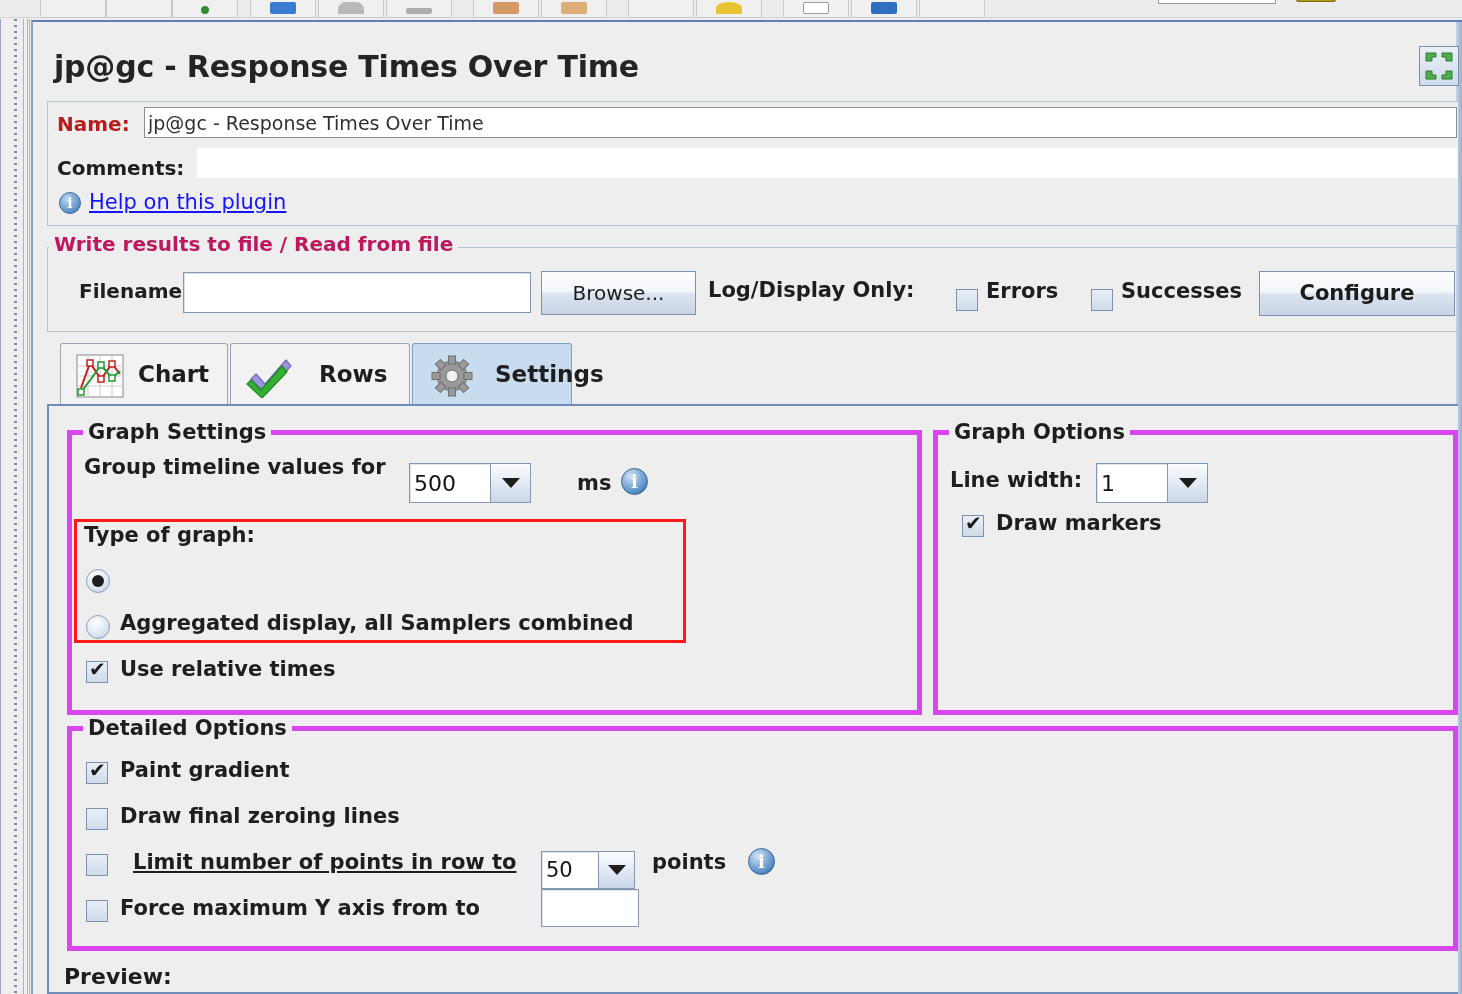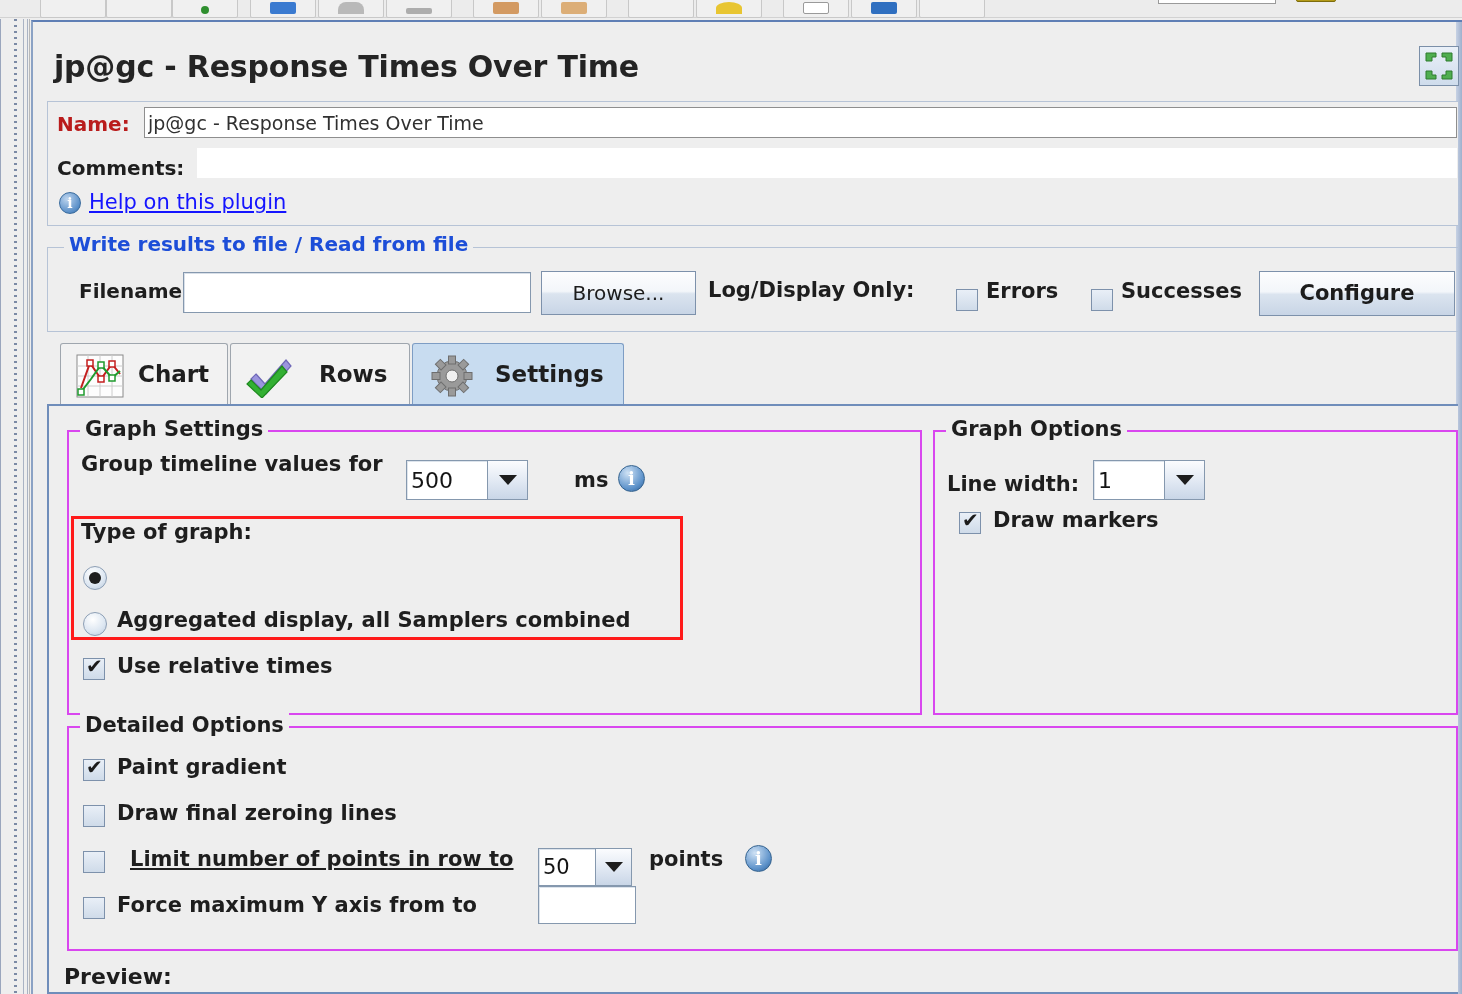--- a/index.html
+++ b/index.html
@@ -120,22 +120,22 @@
     font-size:21px; color:#1414ff; text-decoration: underline;
     cursor:pointer; white-space:nowrap;
   }
 
   
   #write-results-group {
     position: absolute; left: 47px; top: 247px; width: 1411px; height: 85px;
     border: 1px solid #b6c3d6; border-right:none;
   }
   #write-results-legend {
-    position: absolute; left: 16px; top: -16px; background: #eeeeee;
-    padding: 0 5px; font-size: 20px; font-weight: bold; color: #1d4ed8;
+    position: absolute; left: 1px; top: -16px; background: #eeeeee;
+    padding: 0 5px; font-size: 20px; font-weight: bold; color: #be185d;
     white-space: nowrap;
   }
   #filename-label {
     position: absolute; left: 11px; top: 31px;
     font-size: 20px; font-weight: bold; color: #1e1e1e; margin-left: 20px;
   }
   #filename-input {
     position: absolute; left: 135px; top: 24px; width: 348px; height: 41px;
     background: #ffffff; border: 1px solid #8598ae;
     box-shadow: inset 1px 1px 0 #d8dfe8;
@@ -187,34 +187,34 @@
   .jtab.selected {
     background: #c8dcf0;
     border-color: #7e9dc4;
   }
   .jtab-label {
     position: absolute; top: 17px; font-size: 23px; font-weight: bold; color: #1e1e1e;
     white-space: nowrap;
   }
   #tab-chart { left: 0px; width: 168px; }
   #tab-rows  { left: 170px; width: 180px; }
-  #tab-settings { left: 352px; width: 212px; }
+  #tab-settings { left: 352px; width: 160px; }
   #tab-chart .jtab-label { left: 77px; }
   #tab-rows .jtab-label { left: 88px; }
   #tab-settings .jtab-label { left: 82px; }
 
   .tab-icon { position:absolute; left: 15px; top: 10px; width: 48px; height: 44px; }
 
   
   #tab-content {
     position: absolute; left: 47px; top: 404px; width: 1411px; height: 590px;
     background: #eeeeee; border: 2px solid #6f8dba; border-right:none;
   }
 
-  .groupbox { position: absolute; border: 2px solid #d946ef; }
+  .groupbox { position: absolute; border: 5px solid #d946ef; }
   .group-legend {
     position: absolute; left: 11px; top: -15px; background: #eeeeee; padding: 0 5px;
     font-size: 21px; font-weight: bold; color: #1e1e1e; white-space: nowrap;
   }
 
   #graph-settings-group { left: 18px; top: 24px; width: 855px; height: 285px; }
   #graph-options-group  { left: 884px; top: 24px; width: 525px; height: 285px; }
   #rendering-options-group { left: 18px; top: 320px; width: 1391px; height: 225px; }
 
   .opt-label { font-size: 21px; font-weight: bold; color: #1e1e1e; white-space:nowrap; position:absolute; }
@@ -440,21 +440,21 @@
 
     <div id="type-of-graph-highlight"></div>
 
     <div class="jcheck checked" style="left:14px; top:226px;"></div>
     <div class="opt-label" style="left:48px; top:222px;">Use relative times</div>
   </div>
 
   <div id="graph-options-group" class="groupbox">
     <div class="group-legend">Graph Options</div>
 
-    <div class="opt-label" style="left:12px; top:40px;">Line width:</div>
+    <div class="opt-label" style="left:12px; top:33px;">Line width:</div>
     <div class="jcombo" style="left:158px; top:28px; width:112px; height:40px;">
       <input class="jcombo-field" style="width: 72px;" type="text" value="1">
       <div class="jcombo-arrow"></div>
     </div>
 
     <div class="jcheck checked" style="left:24px; top:80px;"></div>
     <div class="opt-label" style="left:58px; top:76px;">Draw markers</div>
   </div>
 
   <div id="rendering-options-group" class="groupbox">

